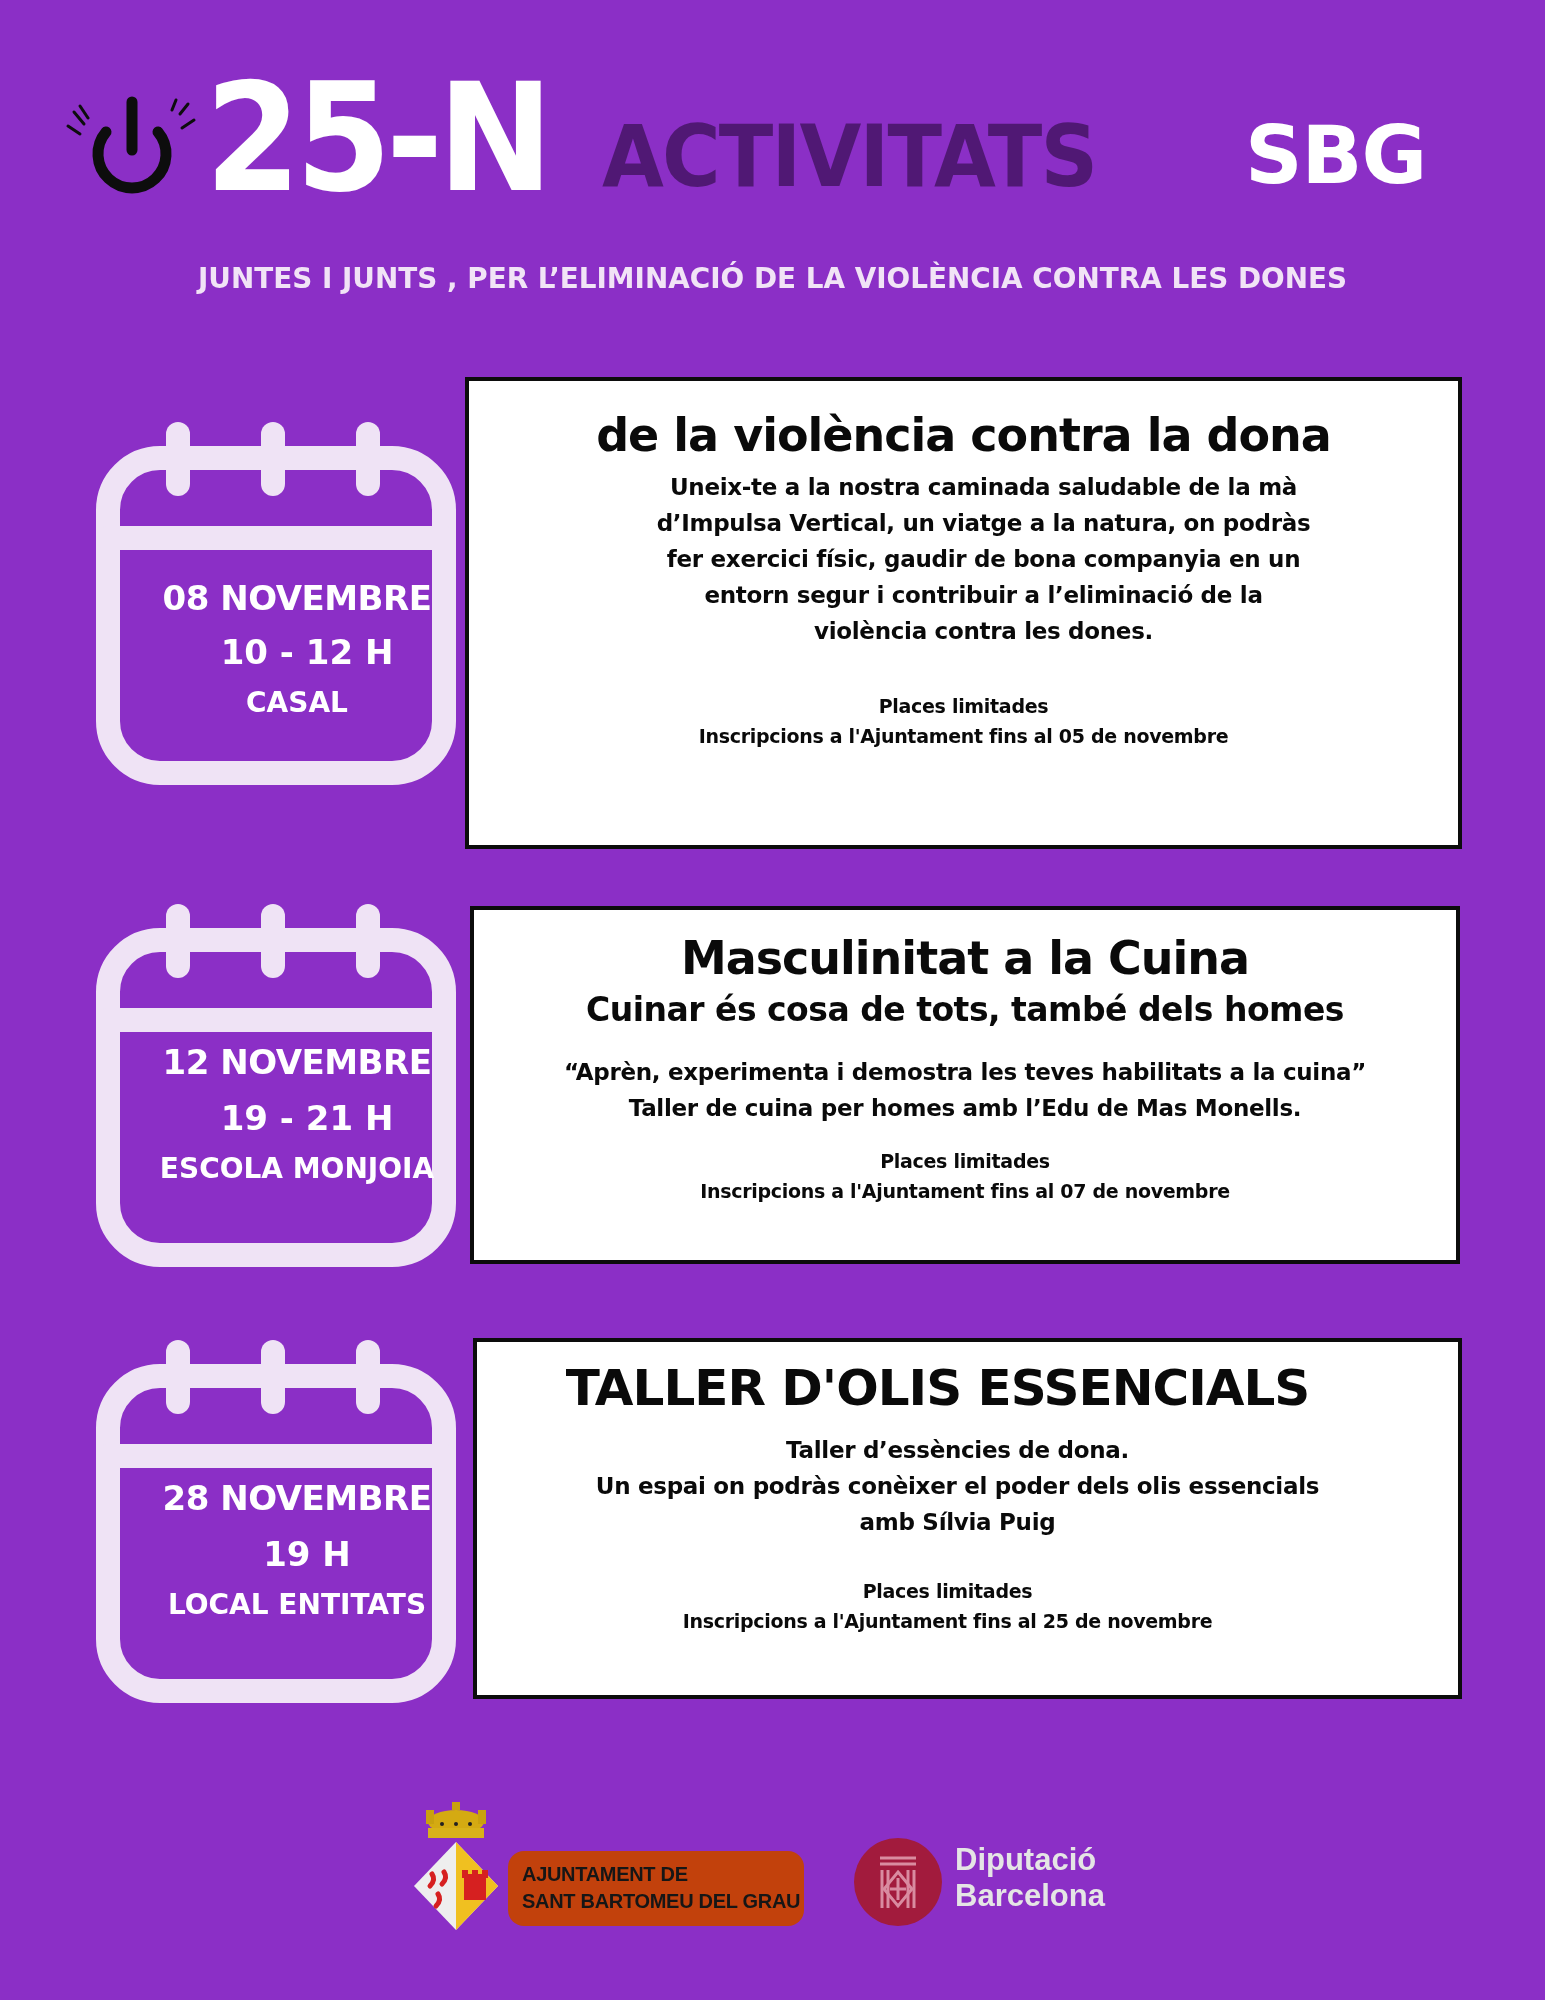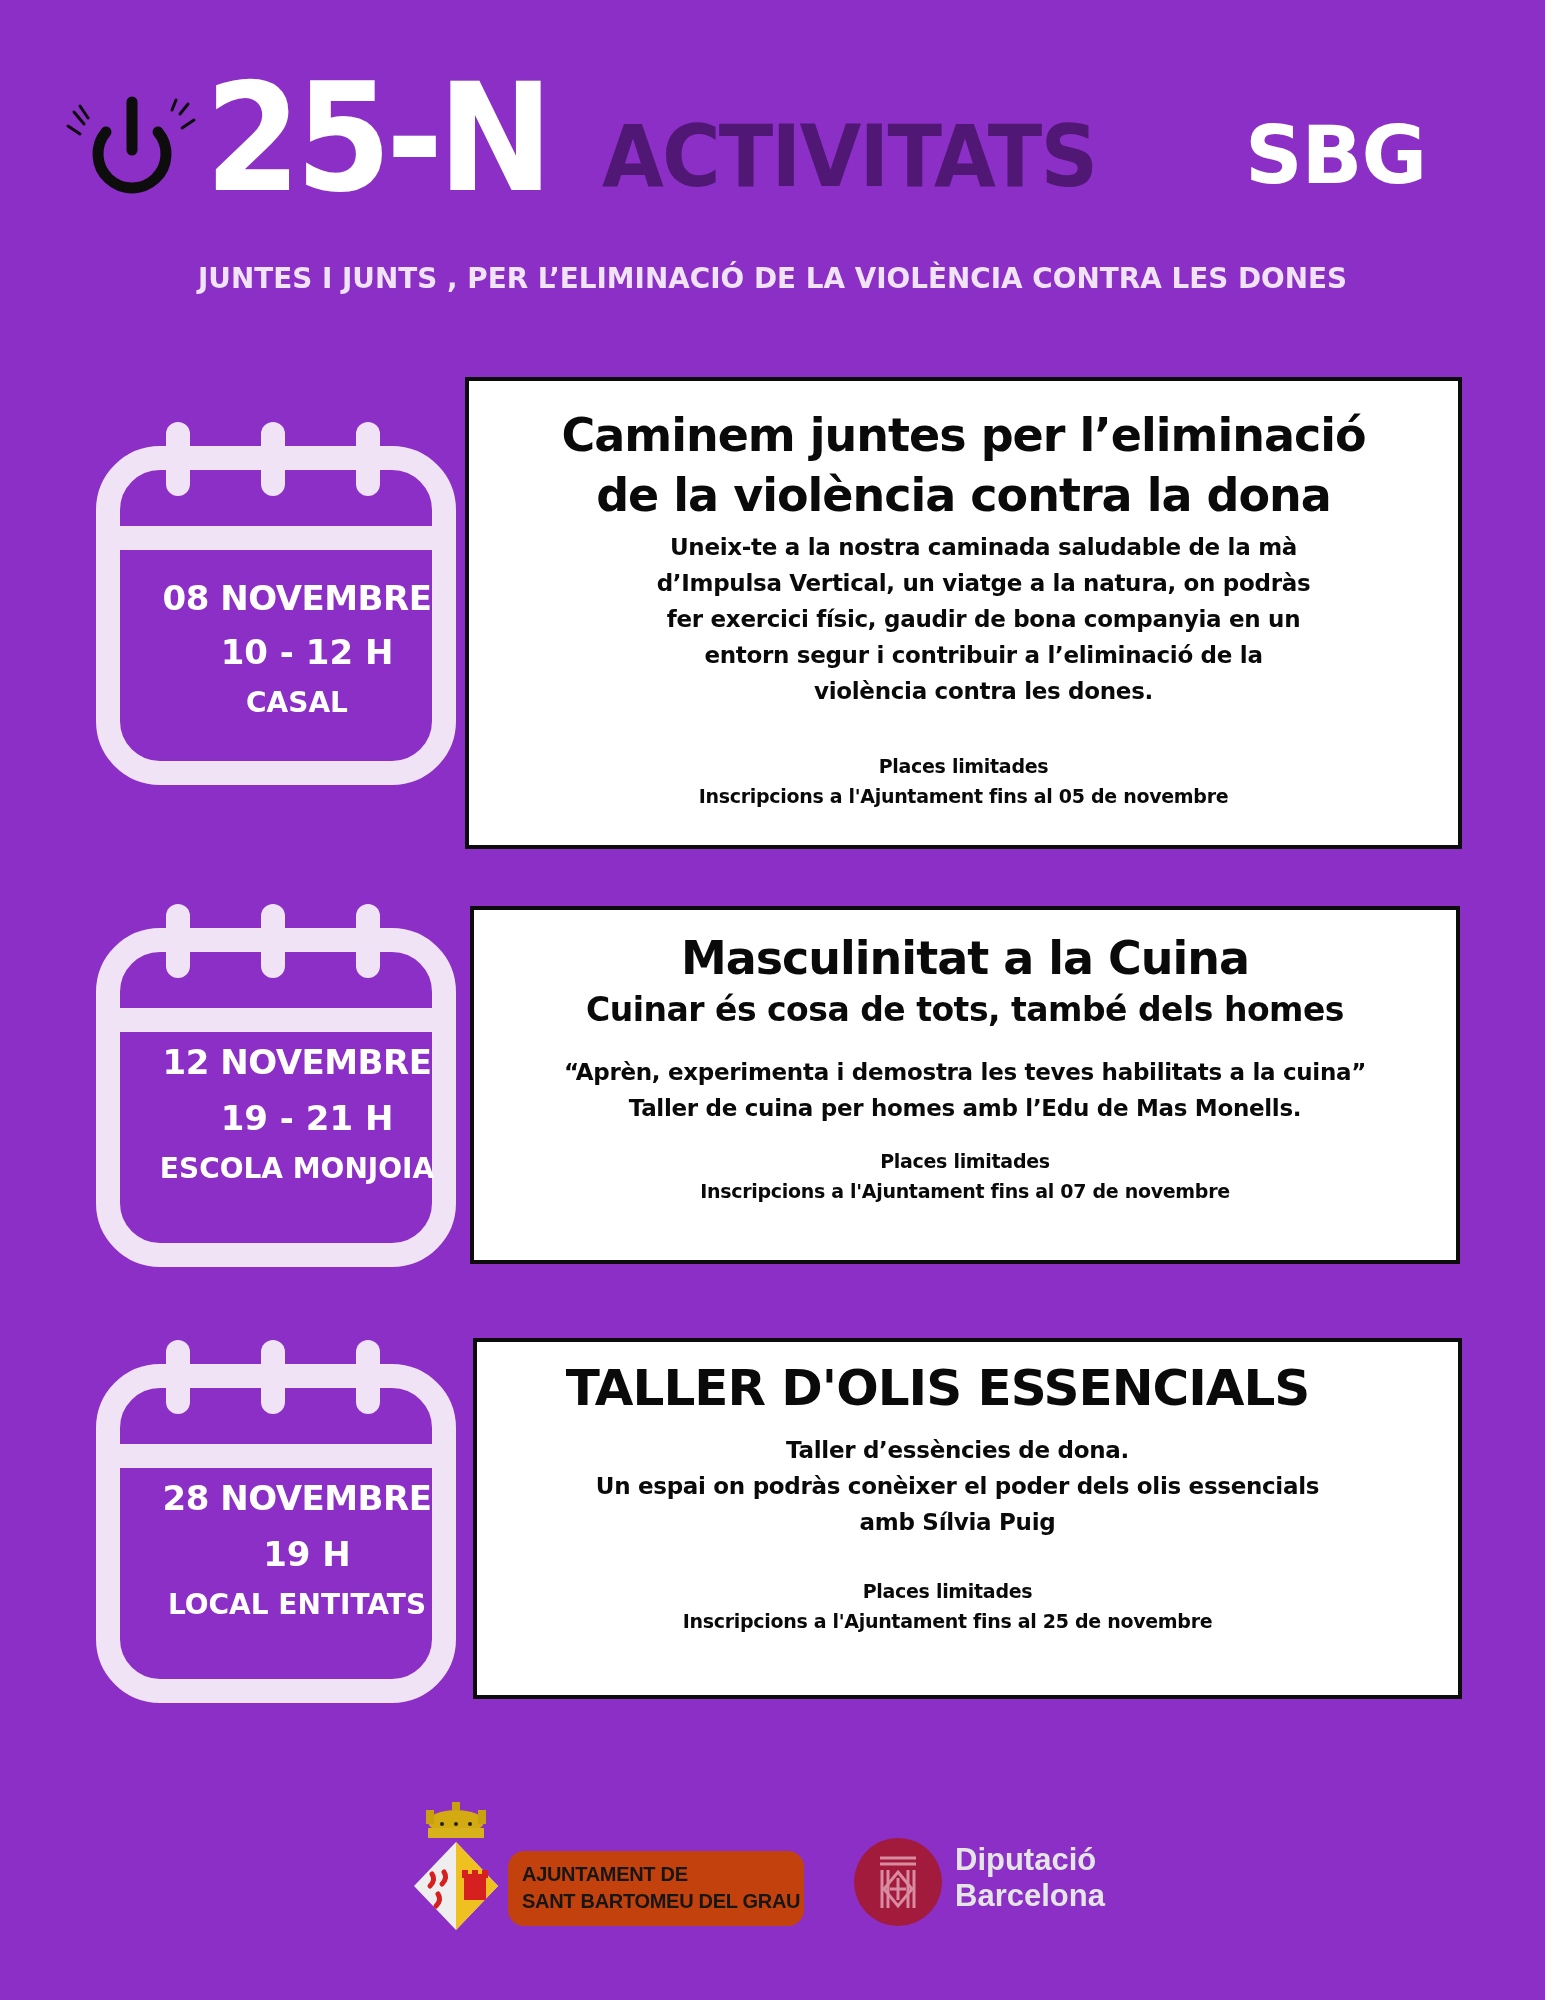--- a/index.html
+++ b/index.html
@@ -126,21 +126,20 @@
       <line x1="177" y1="14" x2="177" y2="64"></line>
       <line x1="272" y1="14" x2="272" y2="64"></line>
     </g>
   </svg>
   <div class="cal-text cal-date" style="top:158px;">08 NOVEMBRE</div>
   <div class="cal-text cal-time" style="top:212px;">10 - 12 H</div>
   <div class="cal-text cal-place" style="top:266px;">CASAL</div>
 </div>
 <div class="abs card" style="left:465px; top:377px; width:997px; height:472px;">
   <div style="padding-top:24px;">
-    <span class="line card-title">Caminem juntes per l’eliminació</span>
     <span class="line card-title">de la violència contra la dona</span>
   </div>
   <div style="padding-top:4px; padding-left:40px;">
     <span class="line card-body">Uneix-te a la nostra caminada saludable de la mà</span>
     <span class="line card-body">d’Impulsa Vertical, un viatge a la natura, on podràs</span>
     <span class="line card-body">fer exercici físic, gaudir de bona companyia en un</span>
     <span class="line card-body">entorn segur i contribuir a l’eliminació de la</span>
     <span class="line card-body">violència contra les dones.</span>
   </div>
   <div style="padding-top:42px;">

